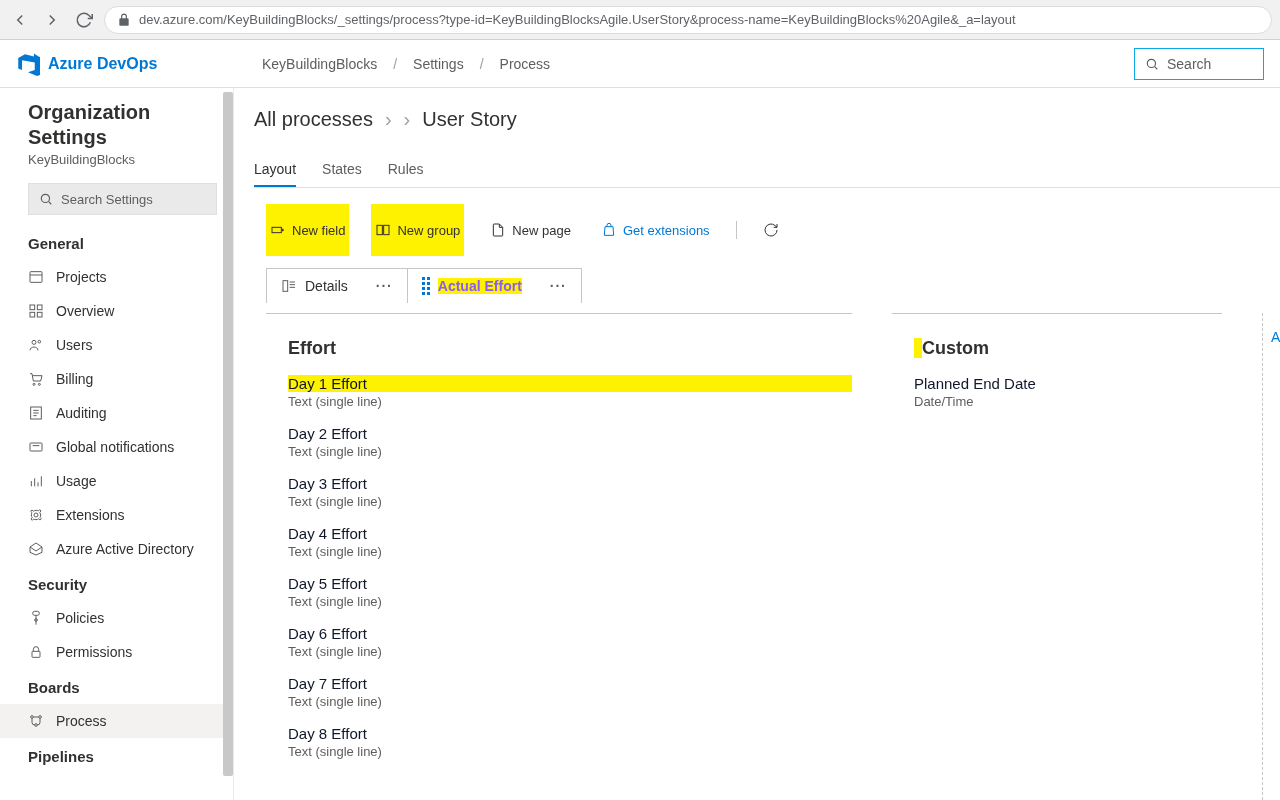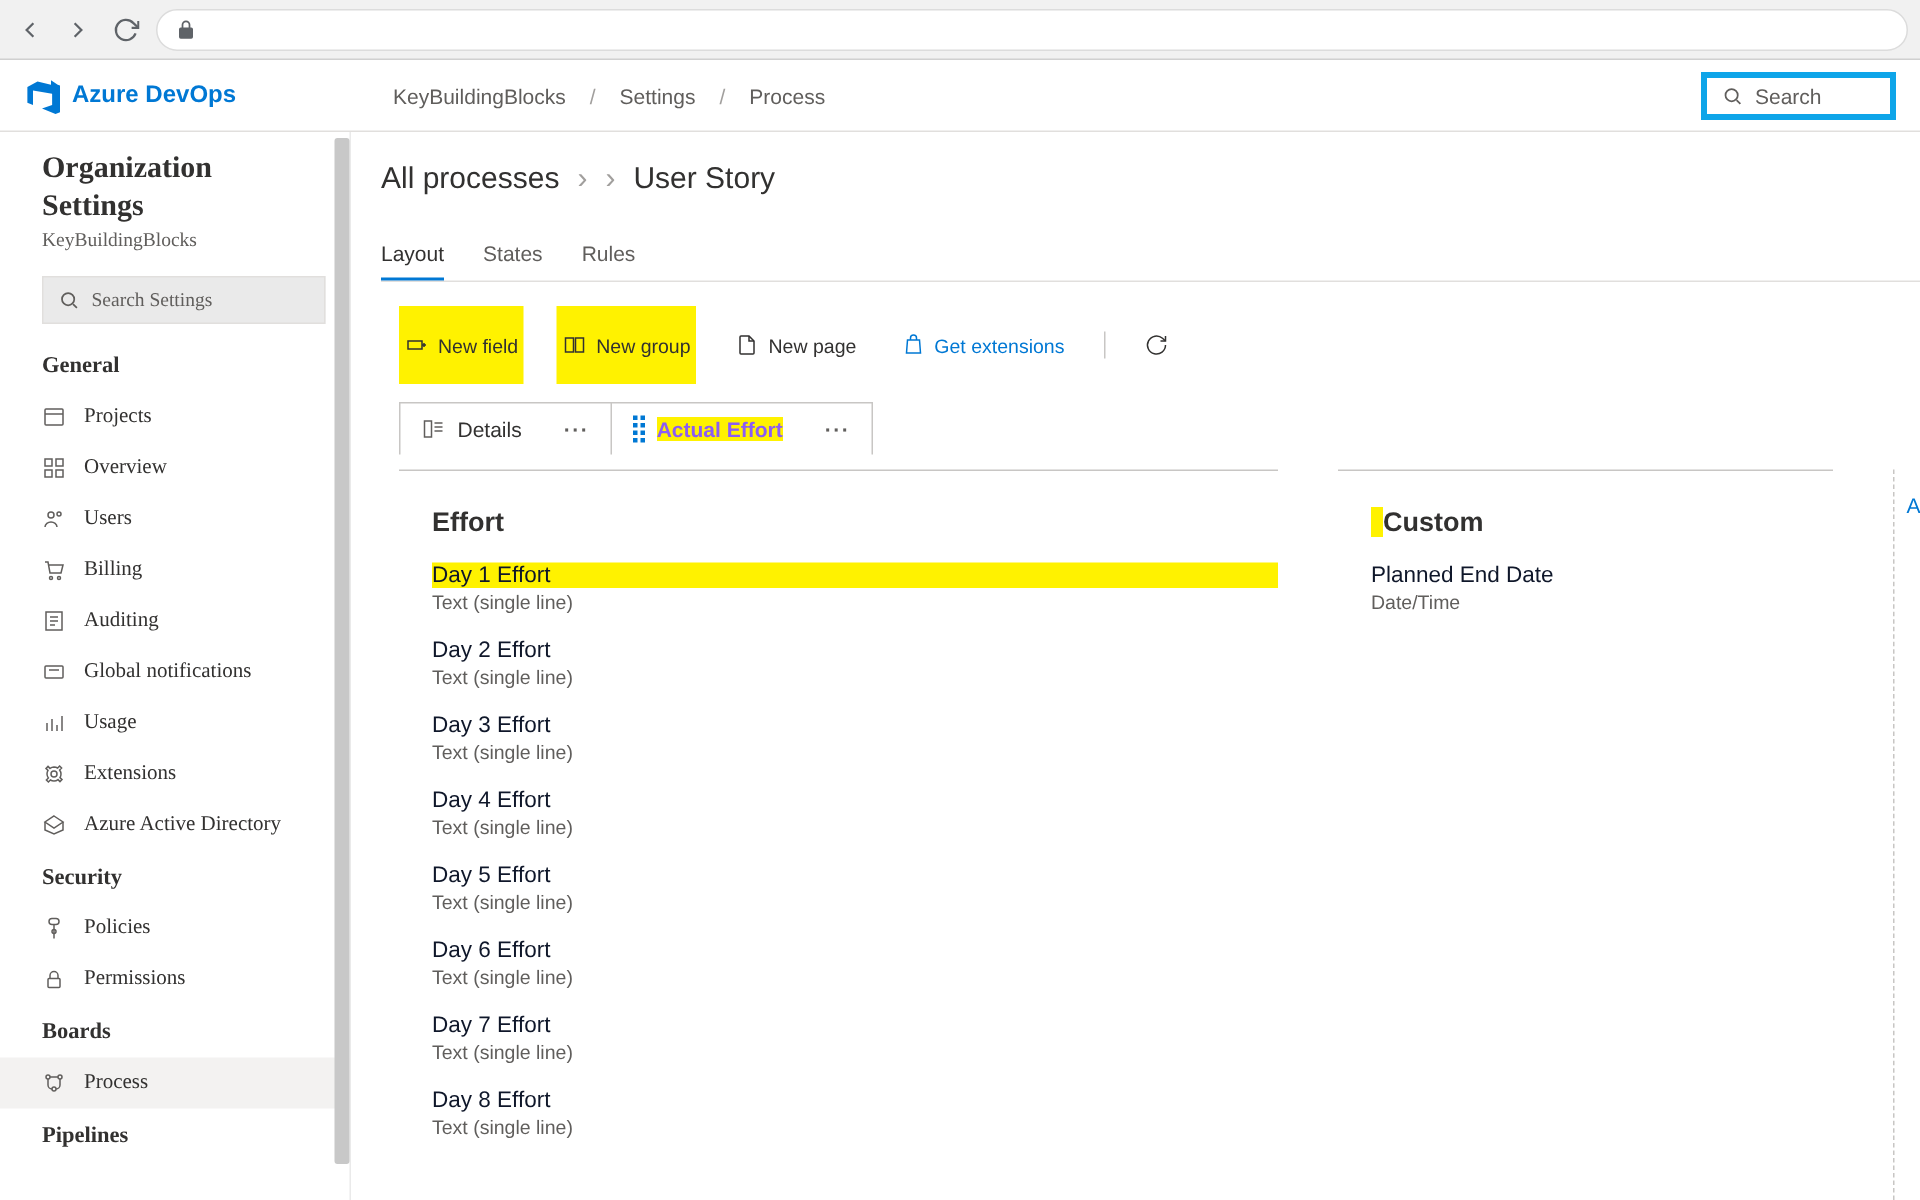--- a/index.html
+++ b/index.html
@@ -12,29 +12,29 @@
   .url-bar { flex:1; display:flex; align-items:center; background:#fff; border:1px solid #dcdcdc; border-radius:16px; height:28px; padding:0 12px; color:#5f6368; font-size:13px; gap:8px; overflow:hidden; white-space:nowrap; }
   .url-bar .lock { width:14px; height:14px; color:#5f6368; }
 
   
   .top-header { height: 48px; border-bottom:1px solid #e1dfdd; display:flex; align-items:center; padding:0 16px; }
   .logo-wrap { display:flex; align-items:center; gap:8px; width:246px;}
   .logo { width:24px; height:24px; }
   .logo-text { color:#0078d4; font-weight:600; font-size:16px; }
   .breadcrumbs { display:flex; align-items:center; gap:16px; color:#605e5c; font-size:14px; }
   .breadcrumbs .sep { color:#a19f9d; }
-  .search-box { margin-left:auto; height:32px; border:4px solid #0ea5e9; display:flex; align-items:center; padding:0 10px; gap:8px; color:#605e5c; min-width:130px; background:#fff;}
+  .search-box { margin-left:auto; height:32px; border:1px solid #0ea5e9; display:flex; align-items:center; padding:0 10px; gap:8px; color:#605e5c; min-width:130px; background:#fff;}
   .search-box svg { width:14px; height:14px; }
 
   .app-body { display:flex; height: calc(800px - 40px - 48px); }
 
   
   .sidebar { width:234px; border-right:1px solid #eaeaea; padding:12px 0 0 0; position:relative; }
   .sidebar-scroll-thumb { position:absolute; right:0; top:4px; width:10px; height:96%; background:#c8c8c8; border-radius:2px; }
-  .sidebar-inner { padding: 0 16px 0 28px; font-family: Liberation Serif, serif; }
+  .sidebar-inner { padding: 0 16px 0 28px; }
   .sb-title { font-size:20px; font-weight:600; line-height:1.25; }
   .sb-org { color:#605e5c; font-size:13px; margin-top:2px; margin-bottom:16px;}
   .sb-search { background:#eaeaea; height:32px; display:flex; align-items:center; gap:8px; padding:0 10px; color:#605e5c; font-size:13px; margin-bottom:20px; border:1px solid #e1dfdd;text-align:right;}
   .sb-search svg{width:14px;height:14px;}
   .sb-section { font-size:15px; font-weight:600; margin: 10px 0 8px 0;}
   .sb-item { display:flex; align-items:center; gap:12px; height:34px; color:#323130; cursor:pointer; }
   .sb-item svg { width:16px; height:16px; color:#605e5c; }
   .sb-item.active { background:#f3f2f1; margin: 0 -16px 0 -28px; padding: 0 16px 0 28px;}
 
   
@@ -93,20 +93,21 @@
   <div class="nav-btn">
       <svg viewBox="0 0 24 24" fill="none" stroke="currentColor" stroke-width="2">
         <path d="M23 4v6h-6"></path>
         <path d="M20.49 15a9 9 0 1 1-2.13-9.36L23 10"></path>
       </svg>
     </div>
   <div class="url-bar">
     <svg class="lock" viewBox="0 0 24 24" fill="currentColor">
         <path d="M12 1a5 5 0 0 0-5 5v3H6a2 2 0 0 0-2 2v9a2 2 0 0 0 2 2h12a2 2 0 0 0 2-2v-9a2 2 0 0 0-2-2h-1V6a5 5 0 0 0-5-5zm-3 5a3 3 0 1 1 6 0v3H9V6z"></path>
       </svg>
+    <span>dev.azure.com/KeyBuildingBlocks/_settings/process?type-id=KeyBuildingBlocksAgile.UserStory&amp;process-name=KeyBuildingBlocks%20Agile&amp;_a=layout</span>
   </div>
 </div>
 
 <div class="top-header">
   <div class="logo-wrap">
     <svg class="logo" viewBox="0 0 32 32" fill="#0078d4">
         <path d="M30 6l-6-4v4L12 3 3 8v14l5 2V11l17 3v10l-9 3 12 5 8-3V8z"></path>
       </svg>
     <span class="logo-text">Azure DevOps</span>
   </div>

